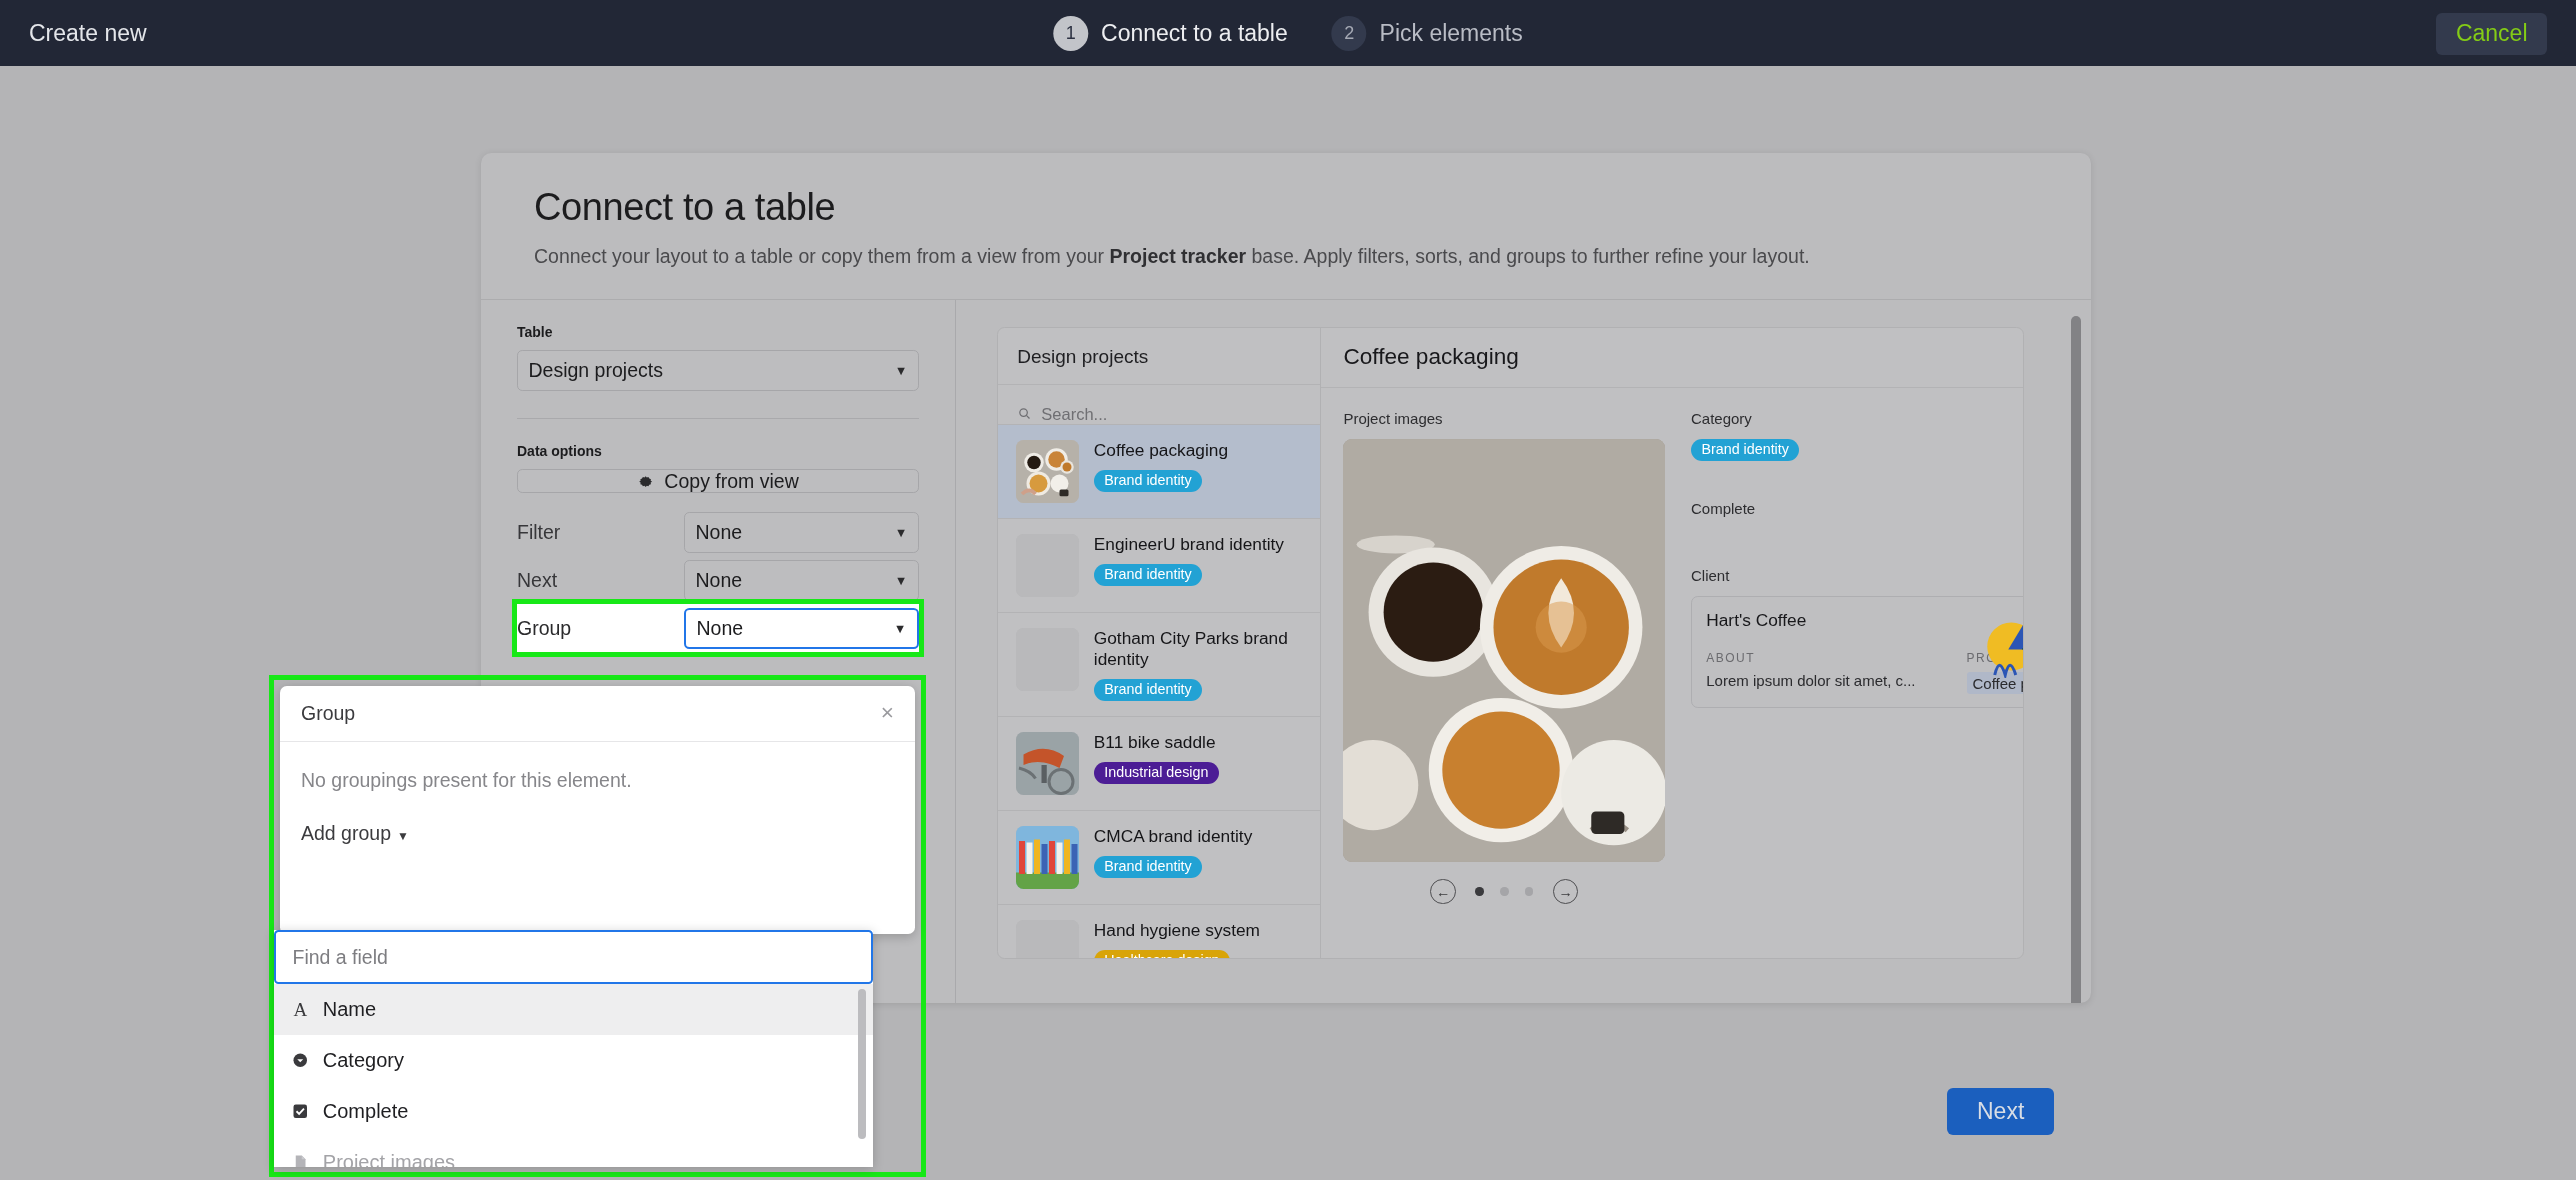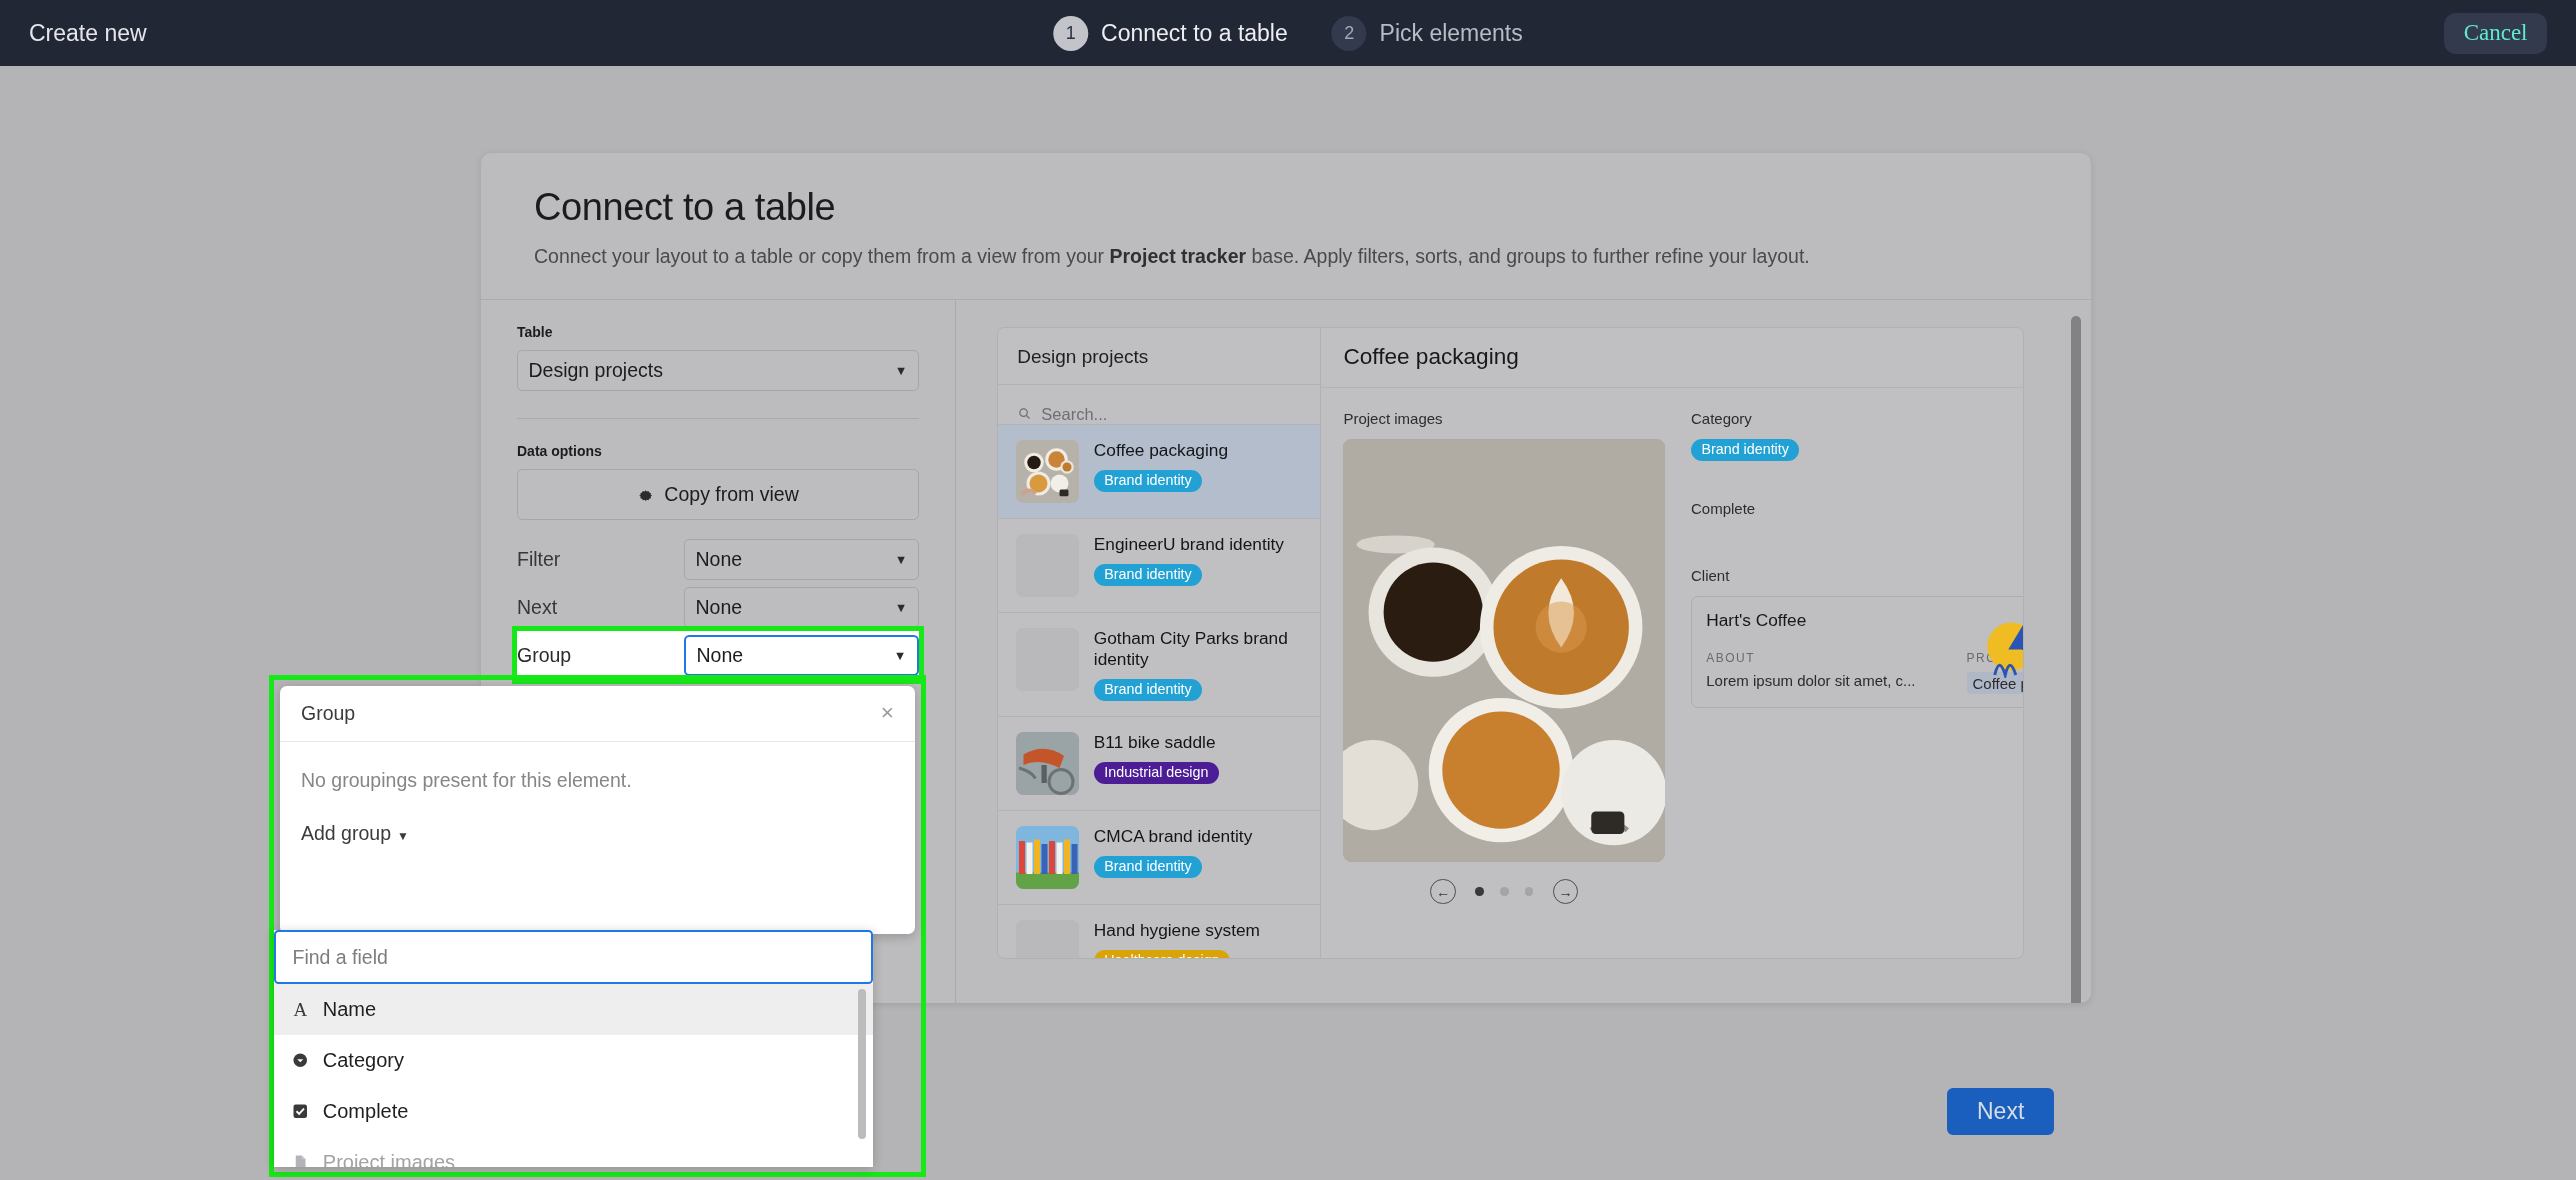--- a/index.html
+++ b/index.html
@@ -24,23 +24,23 @@
     display: flex; align-items: center; justify-content: center;
     font-size: 18px;
   }
   .step.active .step-num { background: #c2c4c9; color: #2c3142; }
   .step.inactive .step-num { background: #333a4d; color: #a5a9b4; }
   .step-label { font-size: 23px; }
   .step.active .step-label { color: #edeef1; }
   .step.inactive .step-label { color: #b9bcc5; }
   .cancel-btn {
     position: absolute; right: 29px; top: 12.8px;
-    background: #333a4d; color: #5eead4; border: none;
-    font-size: 23px; font-family: Liberation Serif, serif;
-    padding: 7.5px 19.5px; border-radius: 12px; cursor: pointer;
+    background: #333a4d; color: #84cc16; border: none;
+    font-size: 23px; font-family: Liberation Sans, sans-serif;
+    padding: 7.5px 19.5px; border-radius: 6px; cursor: pointer;
   }
   
   .card {
     position: absolute; left: 481px; top: 153px;
     width: 1610px; height: 850px;
     background: #bcbcbe; border-radius: 10.5px;
     box-shadow: 0 1.5px 7.5px rgba(0,0,0,.10);
     overflow: hidden;
   }
   .card-head { padding: 33px 53px 30px 53px; }
@@ -53,21 +53,21 @@
   .form-col { width: 474px; padding: 24px 36px 0 36px; flex: none; }
   .field-label { font-size: 14px; font-weight: 700; color: #1c1c1e; margin-bottom: 10.5px; }
   .select-box {
     height: 41px; background: #bdbdbf; border: 0.8px solid #a6a6a9;
     border-radius: 5.3px; display: flex; align-items: center;
     padding: 0 10.5px; font-size: 19.5px; color: #1c1c1e; cursor: pointer;
   }
   .select-box .caret { margin-left: auto; font-size: 12.8px; color: #2b2b2d; }
   .sep { height: 0.8px; background: #a9a9ac; margin: 27px 0 24px 0; }
   .btn-wide {
-    height: 51px; background: #bdbdbf; border: 0.8px solid #a6a6a9;
+    height: 24px; background: #bdbdbf; border: 0.8px solid #a6a6a9;
     border-radius: 5.3px; display: flex; align-items: center;
     justify-content: center; gap: 9.8px;
     font-size: 19.5px; color: #1c1c1e; cursor: pointer; margin-bottom: 15px;
   }
   .gear { width: 17.3px; height: 17.3px; display: inline-block; }
   .row {
     display: flex; align-items: center; height: 48px;
   }
   .row-label { font-size: 19.5px; color: #37373a; width: 167px; flex: none; }
   .row .select-box { flex: 1; }

